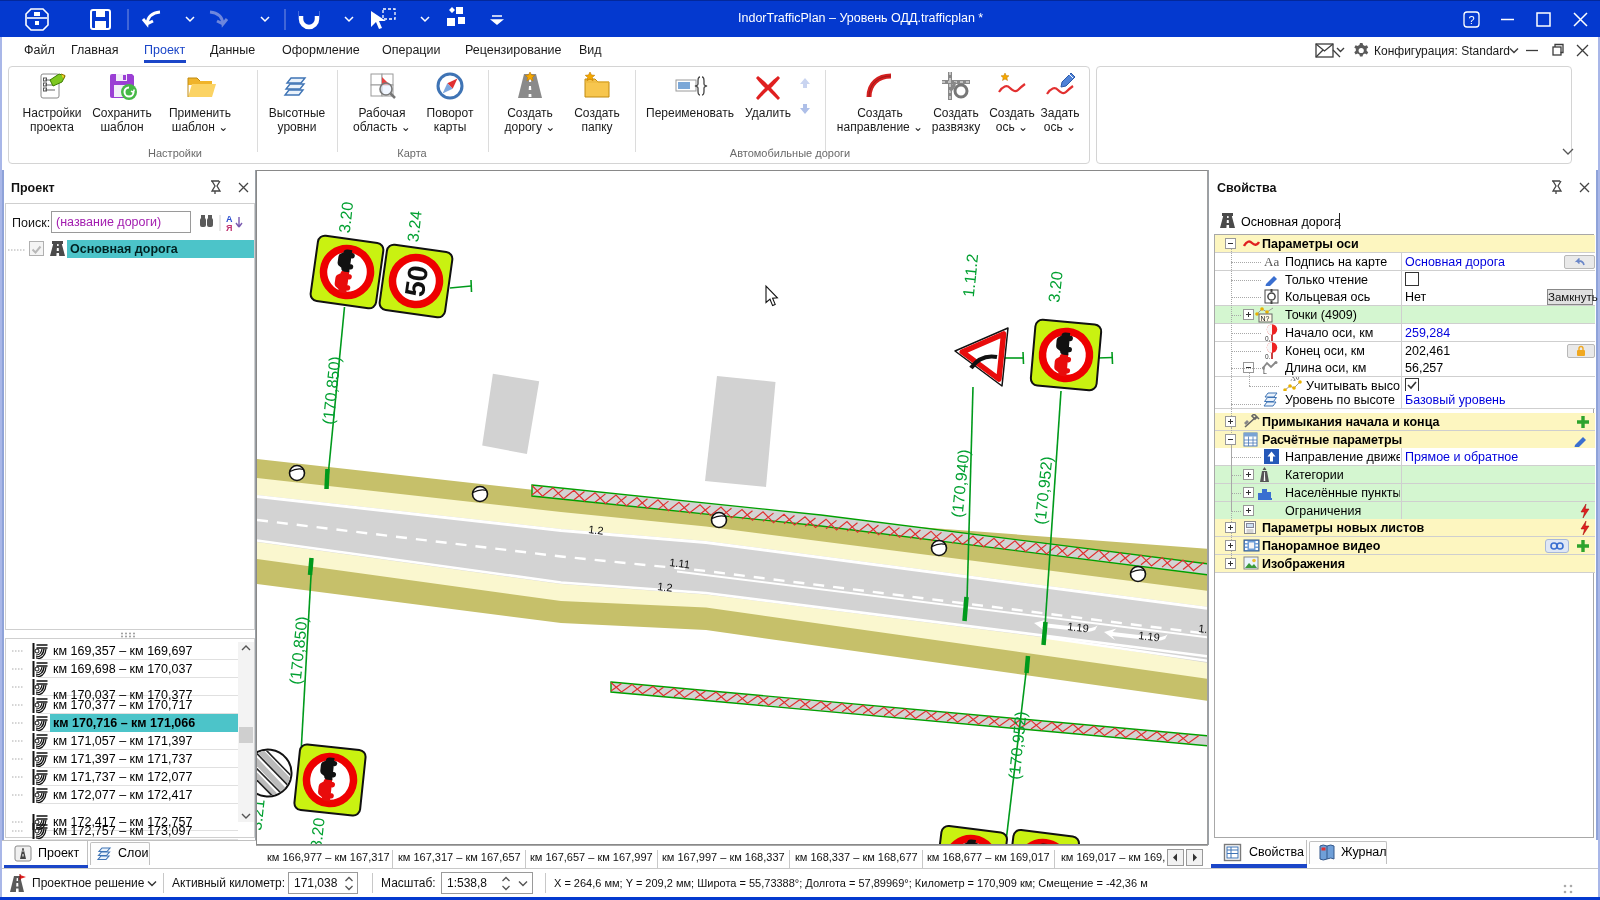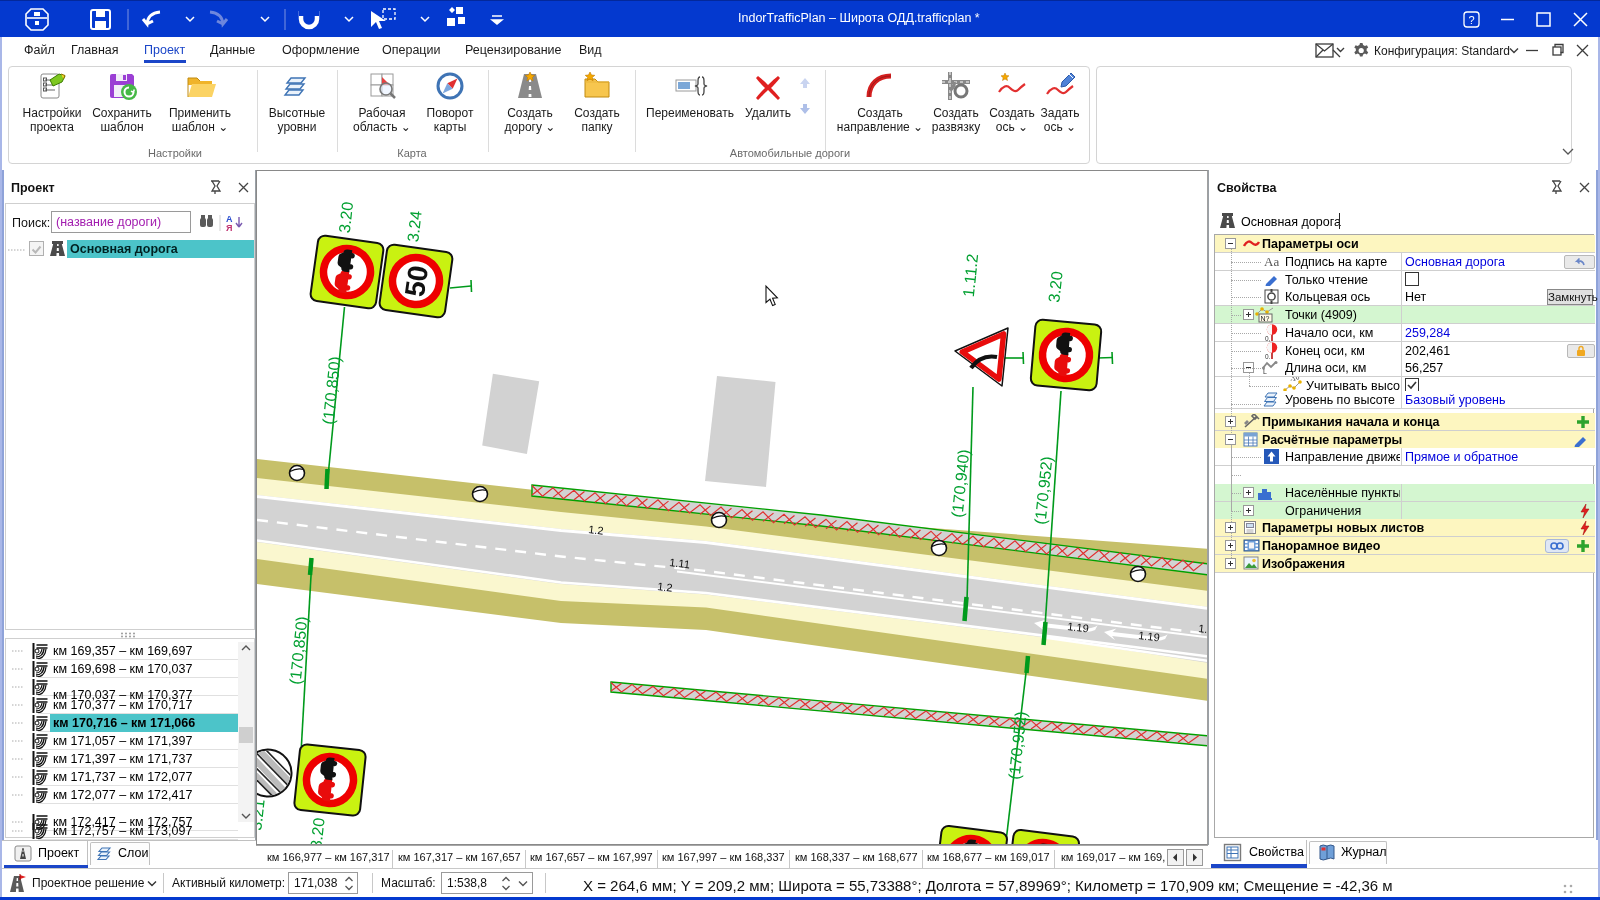--- a/index.html
+++ b/index.html
@@ -68,21 +68,21 @@
       <rect x="313" y="10" width="6" height="5" fill="#0439cf"></rect>
     <path d="M345 16 l4 4 l4 -4" stroke="#fff" stroke-width="1.5" fill="none"></path>
     <path d="M371 10 l0 16 l5 -5 l3 7 l3 -1 l-3 -7 l7 0 z" fill="#fff"></path>
     <rect x="383" y="8" width="12" height="10" fill="none" stroke="#fff" stroke-width="1.3" stroke-dasharray="3 2"></rect>
     <path d="M421 16 l4 4 l4 -4" stroke="#fff" stroke-width="1.5" fill="none"></path>
     <g fill="#fff">
       <path d="M449 9 l3 -3 l3 3 l-3 3 z M456 6 h7 v7 h-7 z M447 17 h8 v8 h-8 z M458 16 h7 v7 h-7 z"></path>
     </g>
     <path d="M492 15 h10 m-10 4 l5 4 l5 -4 z" stroke="#fff" stroke-width="1.4" fill="#fff"></path>
   </svg>
-  <div class="ttl">IndorTrafficPlan – Широта ОДД.trafficplan *</div>
+  <div class="ttl">IndorTrafficPlan – Уровень ОДД.trafficplan *</div>
   <svg class="abs" style="right:0;top:0;" width="160" height="37" viewBox="0 0 160 37">
     <g stroke="#fff" stroke-width="1.3" fill="none">
       <rect x="24" y="11" width="15" height="15" rx="3"></rect>
       <text x="31.5" y="23" fill="#fff" stroke="none" font-size="11" text-anchor="middle" font-family="Liberation Sans">?</text>
       <line x1="61" y1="18.5" x2="74" y2="18.5" stroke-width="1.5"></line>
       <rect x="97" y="12" width="13" height="13" stroke-width="1.5"></rect>
       <path d="M134 12 l13 13 m0 -13 l-13 13" stroke-width="1.5"></path>
     </g>
   </svg>
 </div>
@@ -836,20 +836,33 @@
       </div>
     <div class="prow pwhite" style="top:213.2px;left:0;">
         <div class="abs" style="left:186px;top:0;width:1px;height:18px;background:#cfcfcf;"></div>
         <svg class="abs" style="left:49px;top:1px;" width="15" height="15" viewBox="0 0 15 15">
           <rect x="0" y="0" width="15" height="15" fill="#2558b8"></rect>
           <path d="M7.5 2.5 l4 5 h-2.5 v5 h-3 v-5 h-2.5 z" fill="#fff"></path>
         </svg>
         <div class="abs" style="left:70px;top:2px;white-space:nowrap;width:115px;overflow:hidden;">Направление движения</div>
         <div class="abs" style="left:190px;top:2px;white-space:nowrap;"><span class="bluev">Прямое и обратное</span></div>
       </div>
+    <div class="prow pgreen" style="top:231.0px;left:0;">
+        <div class="abs" style="left:186px;top:0;width:1px;height:18px;background:#cfcfcf;"></div>
+        <svg class="abs" style="left:28px;top:3px;" width="11" height="11" viewBox="0 0 11 11">
+          <rect x="0.5" y="0.5" width="10" height="10" fill="#fff" stroke="#999"></rect>
+          <line x1="3" y1="5.5" x2="8" y2="5.5" stroke="#333"></line>
+          <line x1="5.5" y1="3" x2="5.5" y2="8" stroke="#333"></line>
+        </svg>
+        <svg class="abs" style="left:42px;top:0px;" width="15" height="17" viewBox="0 0 15 17">
+          <path d="M7.5 1 l2 3 h-4 z M5 5 h5 l2 11 h-9 z" fill="#555"></path>
+          <path d="M7.2 6 h.6 l.5 9 h-1.6 z" fill="#fff"></path>
+        </svg>
+        <div class="abs" style="left:70px;top:2px;white-space:nowrap;width:115px;overflow:hidden;">Категории</div>
+      </div>
     <div class="prow pgreen" style="top:248.8px;left:0;">
         <div class="abs" style="left:186px;top:0;width:1px;height:18px;background:#cfcfcf;"></div>
         <svg class="abs" style="left:28px;top:3px;" width="11" height="11" viewBox="0 0 11 11">
           <rect x="0.5" y="0.5" width="10" height="10" fill="#fff" stroke="#999"></rect>
           <line x1="3" y1="5.5" x2="8" y2="5.5" stroke="#333"></line>
           <line x1="5.5" y1="3" x2="5.5" y2="8" stroke="#333"></line>
         </svg>
         <svg class="abs" style="left:42px;top:1px;" width="16" height="15" viewBox="0 0 16 15">
           <path d="M1 14 V8 h4 v6 M5 14 V4 h5 v10 M10 14 V7 h4 v7" fill="#3a6fd0"></path>
           <rect x="1" y="13" width="14" height="2" fill="#3a6fd0"></rect>
@@ -999,21 +1012,21 @@
   <div class="abs" style="left:441px;top:3px;width:92px;height:22px;border:1px solid #9a9a9a;background:#fff;">
     <span style="position:absolute;left:5px;top:3px;">1:538,8</span>
     <svg style="position:absolute;right:20px;top:2px;" width="12" height="17" viewBox="0 0 12 17">
         <path d="M2.5 6 l3.5 -3.5 l3.5 3.5 M2.5 11 l3.5 3.5 l3.5 -3.5" stroke="#555" stroke-width="1.3" fill="none"></path>
       </svg>
     <svg style="position:absolute;right:3px;top:6px;" width="12" height="10" viewBox="0 0 12 10">
         <path d="M2 2.5 l4 4 l4 -4" stroke="#555" stroke-width="1.4" fill="none"></path>
       </svg>
   </div>
   <div class="vline" style="left:545px;"></div>
-  <span class="abs" style="left:583px;top:8px;font-size:15px;">X = 264,6 мм; Y = 209,2 мм; Широта = 55,73388°; Долгота = 57,89969°; Километр = 170,909 км; Смещение = -42,36 м</span>
+  <span class="abs" style="left:554px;top:8px;font-size:11px;">X = 264,6 мм; Y = 209,2 мм; Широта = 55,73388°; Долгота = 57,89969°; Километр = 170,909 км; Смещение = -42,36 м</span>
   <svg class="abs" style="left:1562px;top:14px;" width="16" height="12" viewBox="0 0 16 12">
       <g fill="#aaa">
         <circle cx="3" cy="3" r="1.3"></circle>
         <circle cx="9" cy="3" r="1.3"></circle>
         <circle cx="3" cy="9" r="1.3"></circle>
         <circle cx="9" cy="9" r="1.3"></circle>
       </g>
     </svg>
 </div>
 <div class="abs" style="left:0;top:37px;width:2px;height:860px;background:#a9b7e8;"></div>

